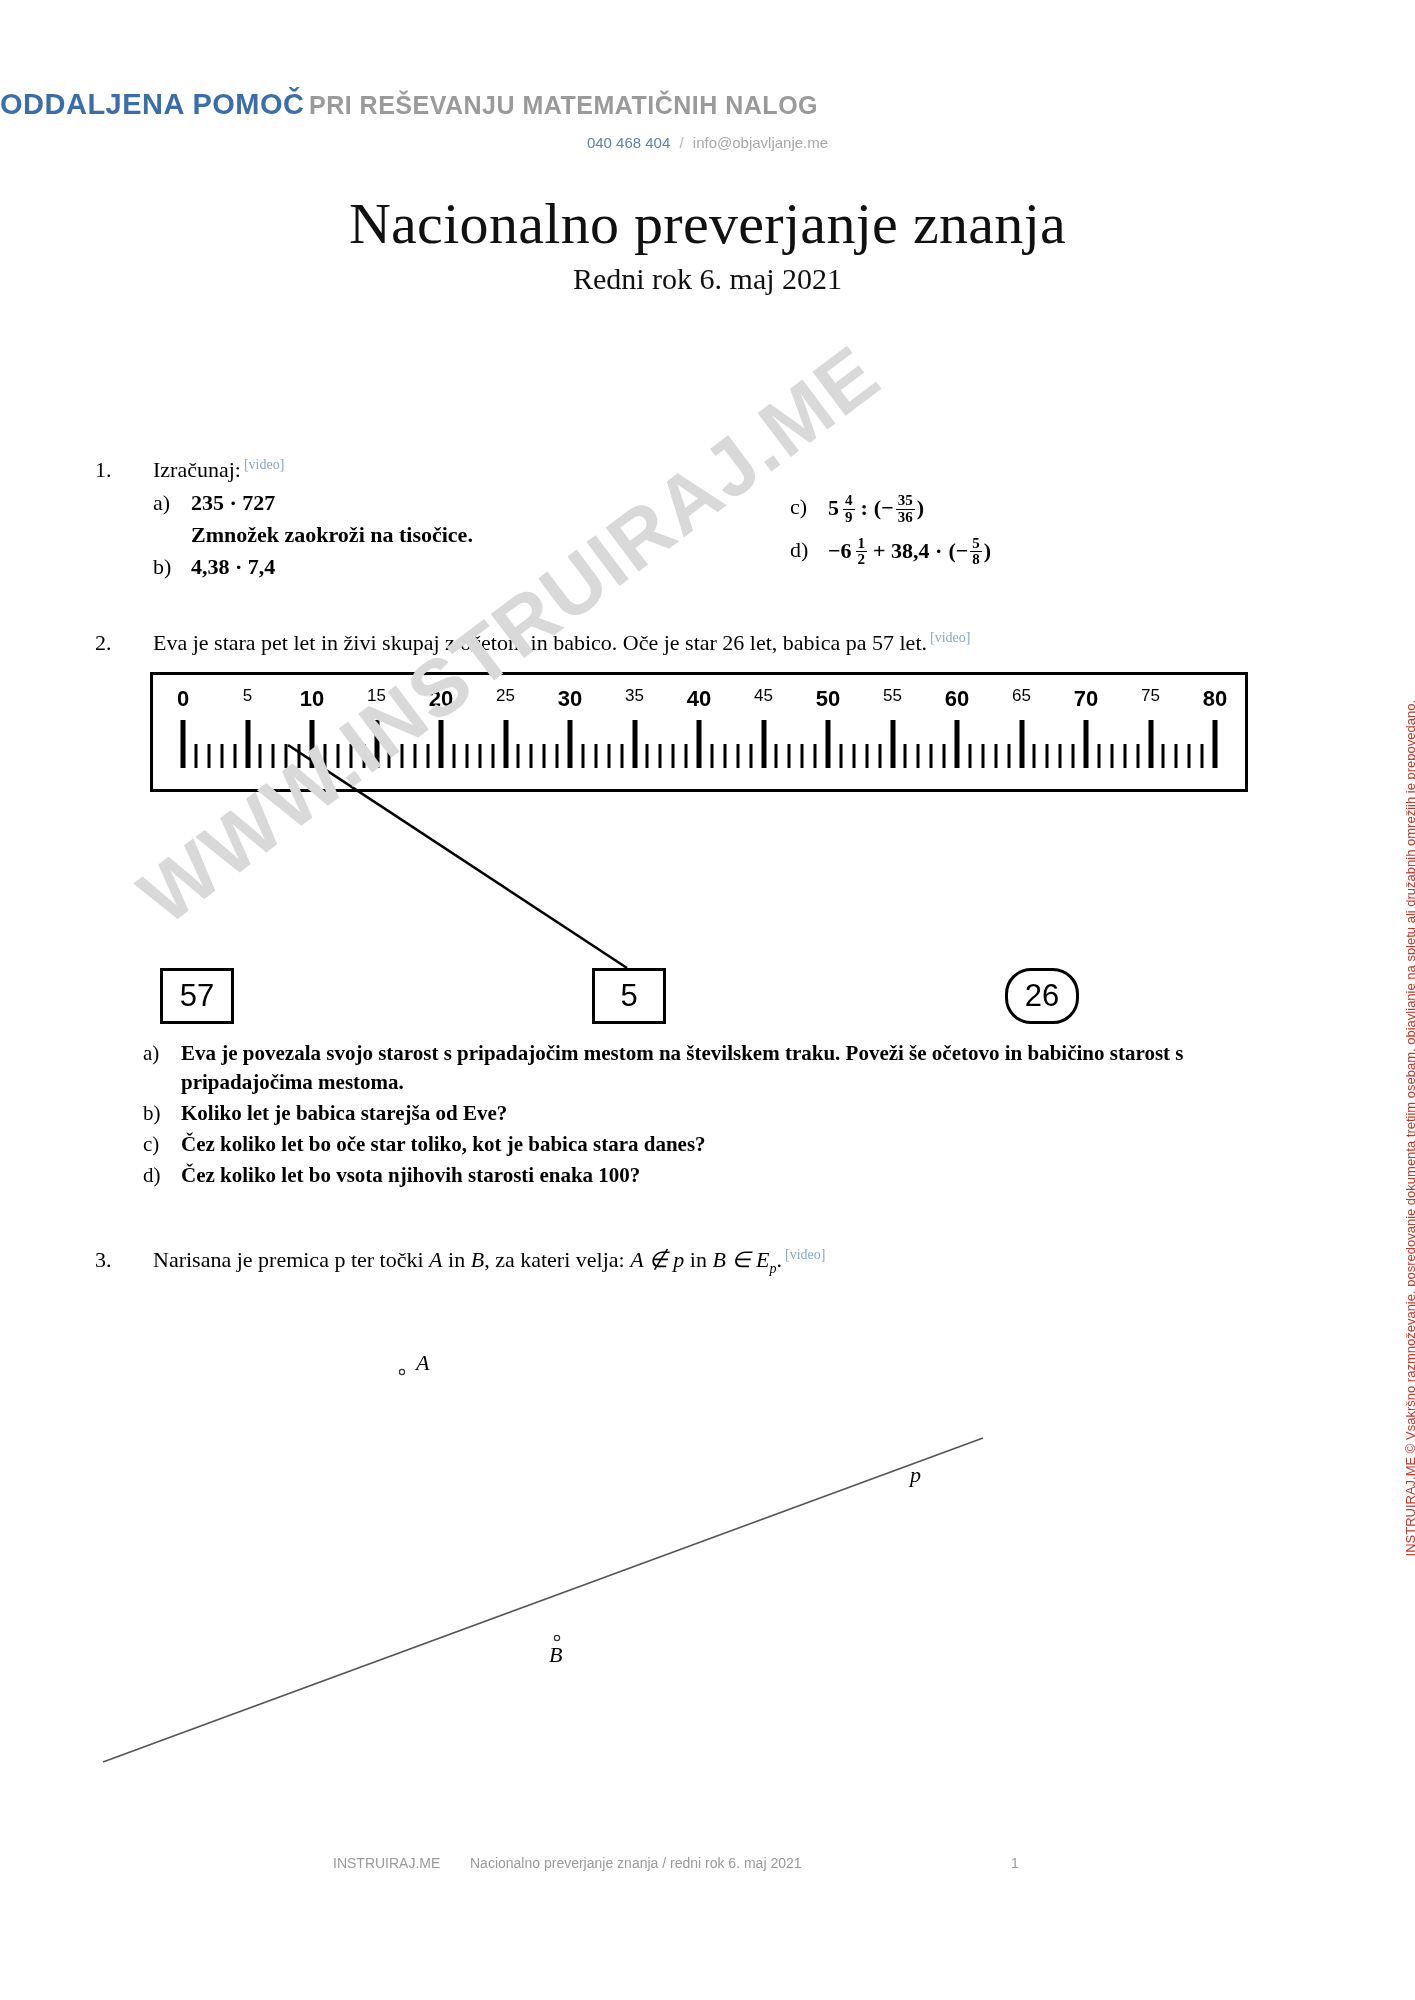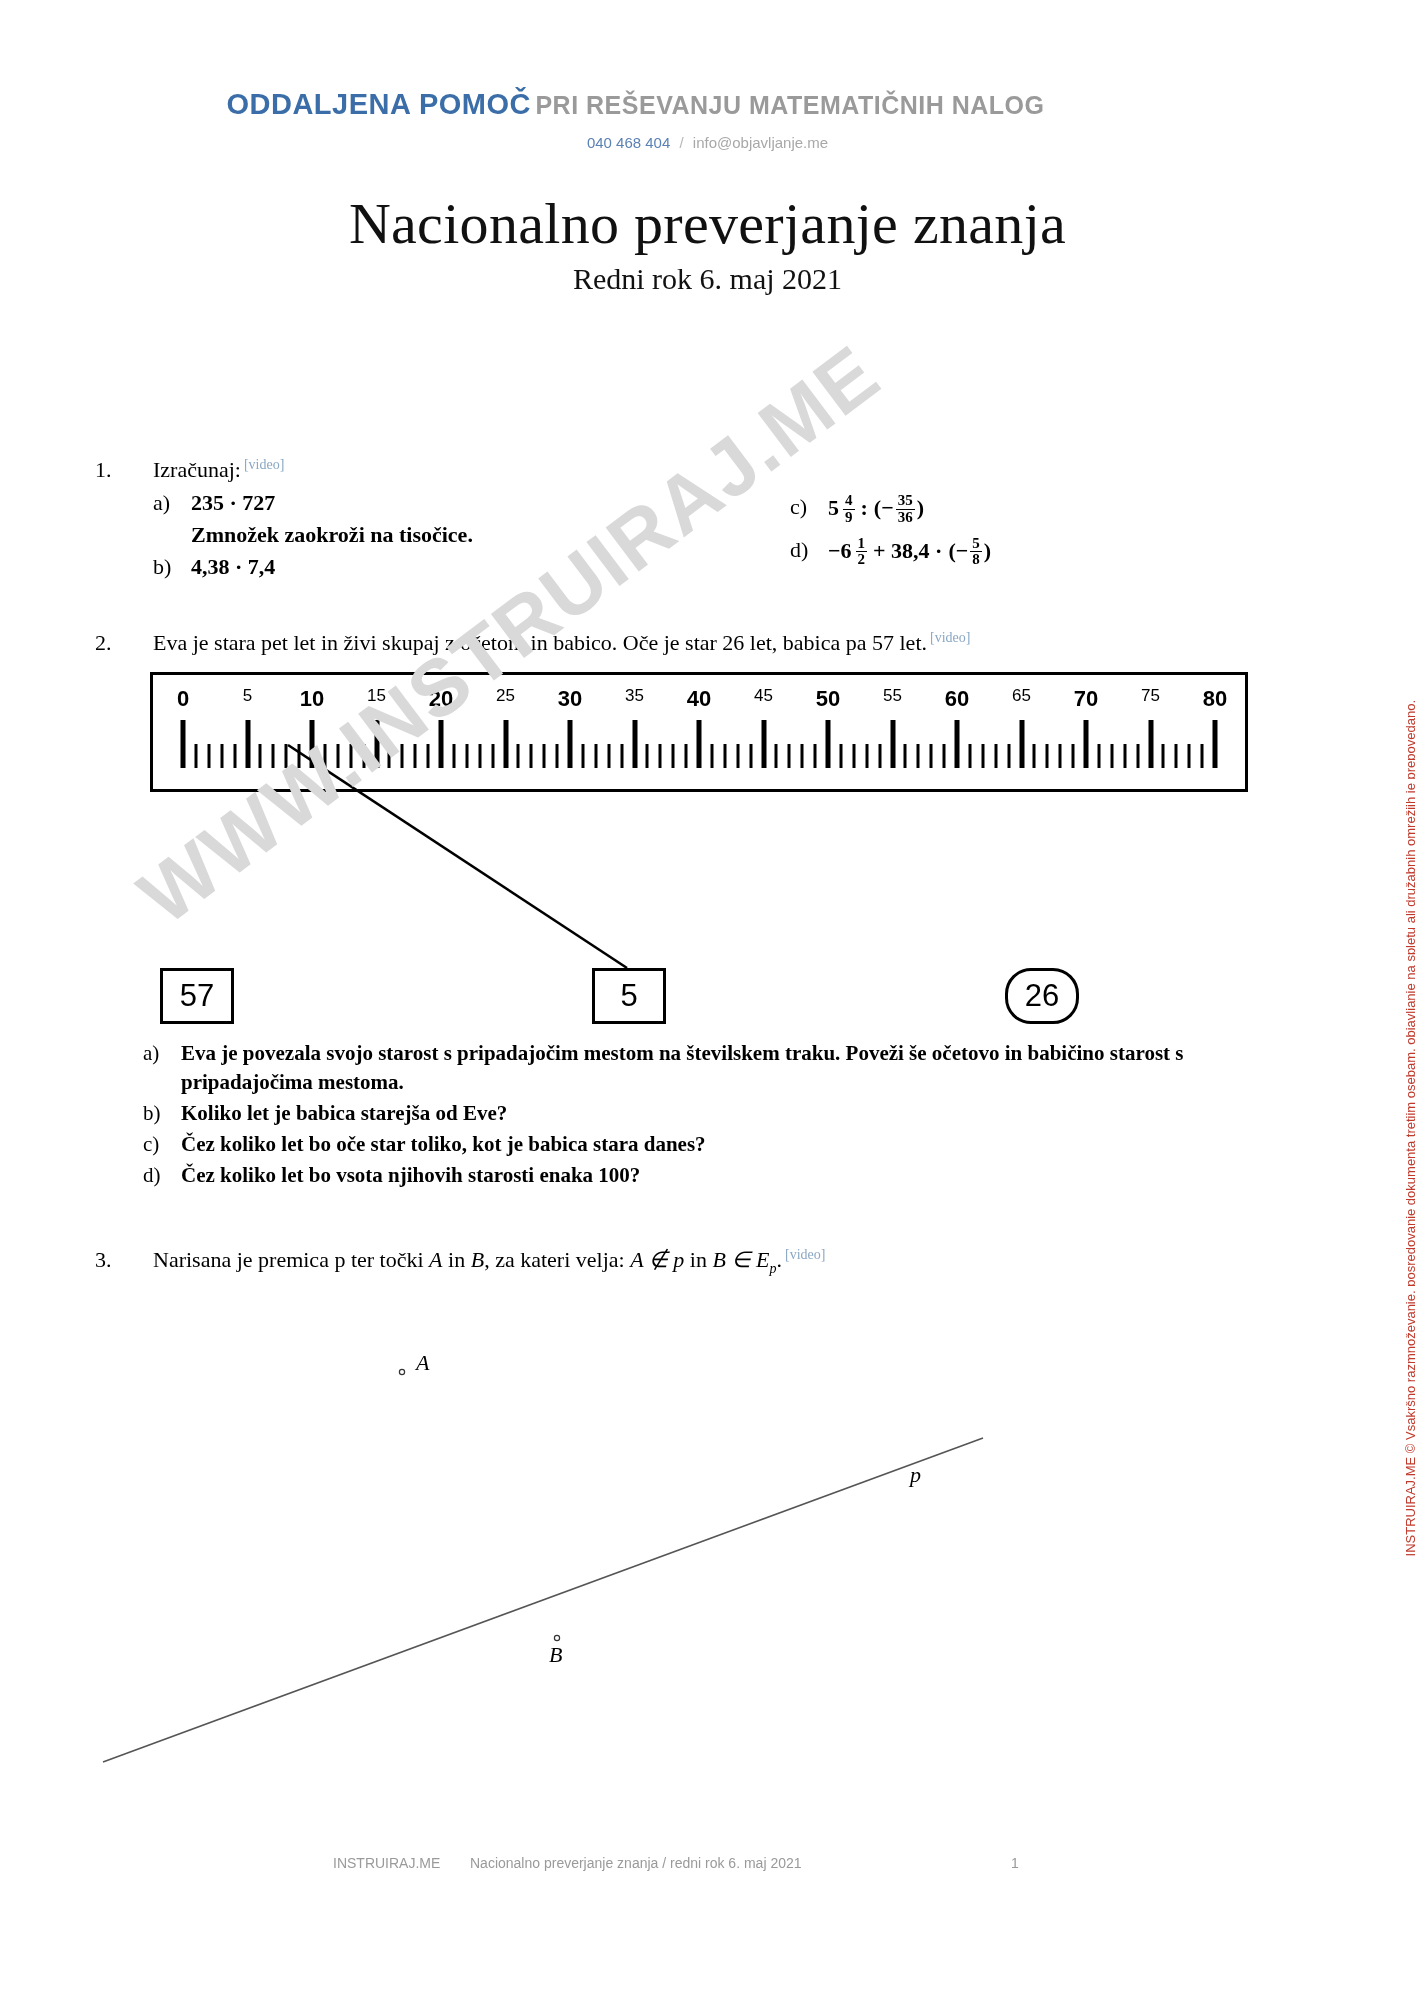--- a/index.html
+++ b/index.html
@@ -19,21 +19,21 @@
   .watermark span{
     position:absolute;left:0;top:240px;
     font-family:"Liberation Sans",sans-serif;
     font-weight:bold;font-size:80px;color:#d9d9d9;
     letter-spacing:2px;white-space:nowrap;
     transform:rotate(-37deg);transform-origin:left center;
   }
 
   
   .brandline{
-    position:absolute;top:88px;left:0;width:1271px;text-align:center;
+    position:absolute;top:88px;left:0;width:1271px;
     font-family:"Liberation Sans",sans-serif;
     white-space:nowrap;
   }
   .brand-strong{
     font-weight:bold;font-size:29px;color:#3b6ea8;letter-spacing:.5px;
   }
   .brand-rest{
     font-weight:bold;font-size:25px;color:#9a9a9a;letter-spacing:.5px;
   }
   .contactline{

